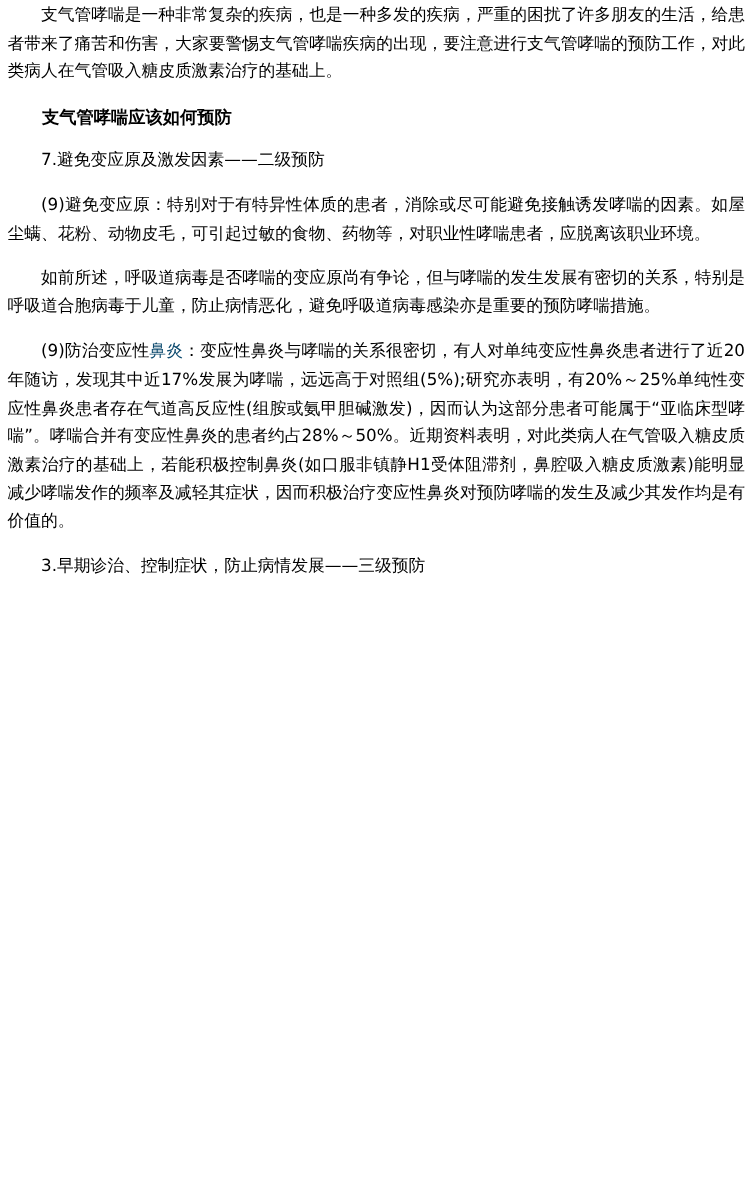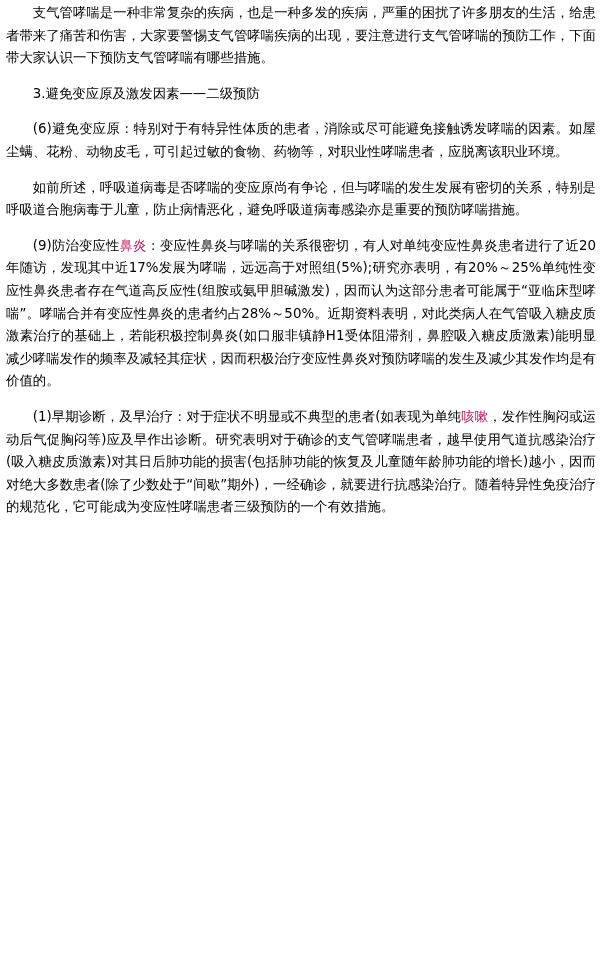--- a/index.html
+++ b/index.html
@@ -26,29 +26,30 @@
       word-break: break-all;
     }
     .article h2 {
       margin: 0 0 13px 0;
       text-indent: 2em;
       font-size: 13.8px;
       font-weight: bold;
       line-height: 22.6px;
     }
     .kw-link {
-      color: #be185d;
+      color: #0c4a6e;
       text-decoration: none;
       font-family: Liberation Serif, serif;
     }
     .p-first { margin-top: 2px !important; }
   </style>
 </head>
 <body>
 
 <div class="article">
-  <p class="p-first">支气管哮喘是一种非常复杂的疾病，也是一种多发的疾病，严重的困扰了许多朋友的生活，给患者带来了痛苦和伤害，大家要警惕支气管哮喘疾病的出现，要注意进行支气管哮喘的预防工作，下面带大家认识一下预防支气管哮喘有哪些措施。</p>
-  <p>3.避免变应原及激发因素——二级预防</p>
-  <p>(6)避免变应原：特别对于有特异性体质的患者，消除或尽可能避免接触诱发哮喘的因素。如屋尘螨、花粉、动物皮毛，可引起过敏的食物、药物等，对职业性哮喘患者，应脱离该职业环境。</p>
+  <p class="p-first">支气管哮喘是一种非常复杂的疾病，也是一种多发的疾病，严重的困扰了许多朋友的生活，给患者带来了痛苦和伤害，大家要警惕支气管哮喘疾病的出现，要注意进行支气管哮喘的预防工作，对此类病人在气管吸入糖皮质激素治疗的基础上。</p>
+  <h2>支气管哮喘应该如何预防</h2>
+  <p>7.避免变应原及激发因素——二级预防</p>
+  <p>(9)避免变应原：特别对于有特异性体质的患者，消除或尽可能避免接触诱发哮喘的因素。如屋尘螨、花粉、动物皮毛，可引起过敏的食物、药物等，对职业性哮喘患者，应脱离该职业环境。</p>
   <p>如前所述，呼吸道病毒是否哮喘的变应原尚有争论，但与哮喘的发生发展有密切的关系，特别是呼吸道合胞病毒于儿童，防止病情恶化，避免呼吸道病毒感染亦是重要的预防哮喘措施。</p>
   <p><span>(9)防治变应性</span><a class="kw-link">鼻炎</a><span>：变应性鼻炎与哮喘的关系很密切，有人对单纯变应性鼻炎患者进行了近20年随访，发现其中近17%发展为哮喘，远远高于对照组(5%);研究亦表明，有20%～25%单纯性变应性鼻炎患者存在气道高反应性(组胺或氨甲胆碱激发)，因而认为这部分患者可能属于“亚临床型哮喘”。哮喘合并有变应性鼻炎的患者约占28%～50%。近期资料表明，对此类病人在气管吸入糖皮质激素治疗的基础上，若能积极控制鼻炎(如口服非镇静H1受体阻滞剂，鼻腔吸入糖皮质激素)能明显减少哮喘发作的频率及减轻其症状，因而积极治疗变应性鼻炎对预防哮喘的发生及减少其发作均是有价值的。</span></p>
-  <p><span>(1)早期诊断，及早治疗：对于症状不明显或不典型的患者(如表现为单纯</span><a class="kw-link">咳嗽</a><span>，发作性胸闷或运动后气促胸闷等)应及早作出诊断。研究表明对于确诊的支气管哮喘患者，越早使用气道抗感染治疗(吸入糖皮质激素)对其日后肺功能的损害(包括肺功能的恢复及儿童随年龄肺功能的增长)越小，因而对绝大多数患者(除了少数处于“间歇”期外)，一经确诊，就要进行抗感染治疗。随着特异性免疫治疗的规范化，它可能成为变应性哮喘患者三级预防的一个有效措施。</span></p>
+  <p>3.早期诊治、控制症状，防止病情发展——三级预防</p>
 </div>
 
 </body></html>

